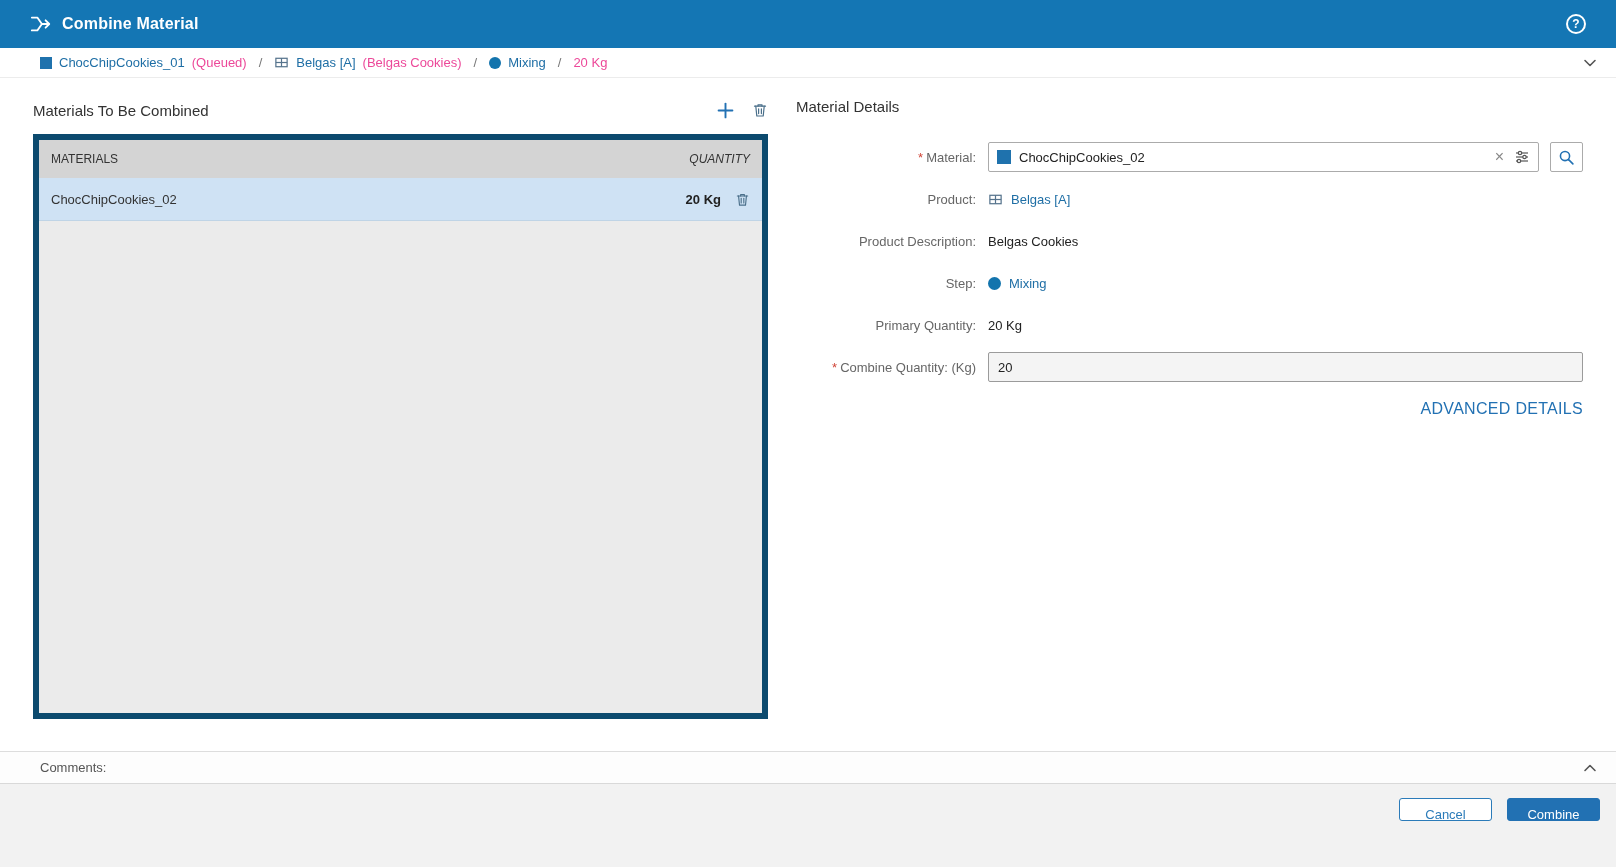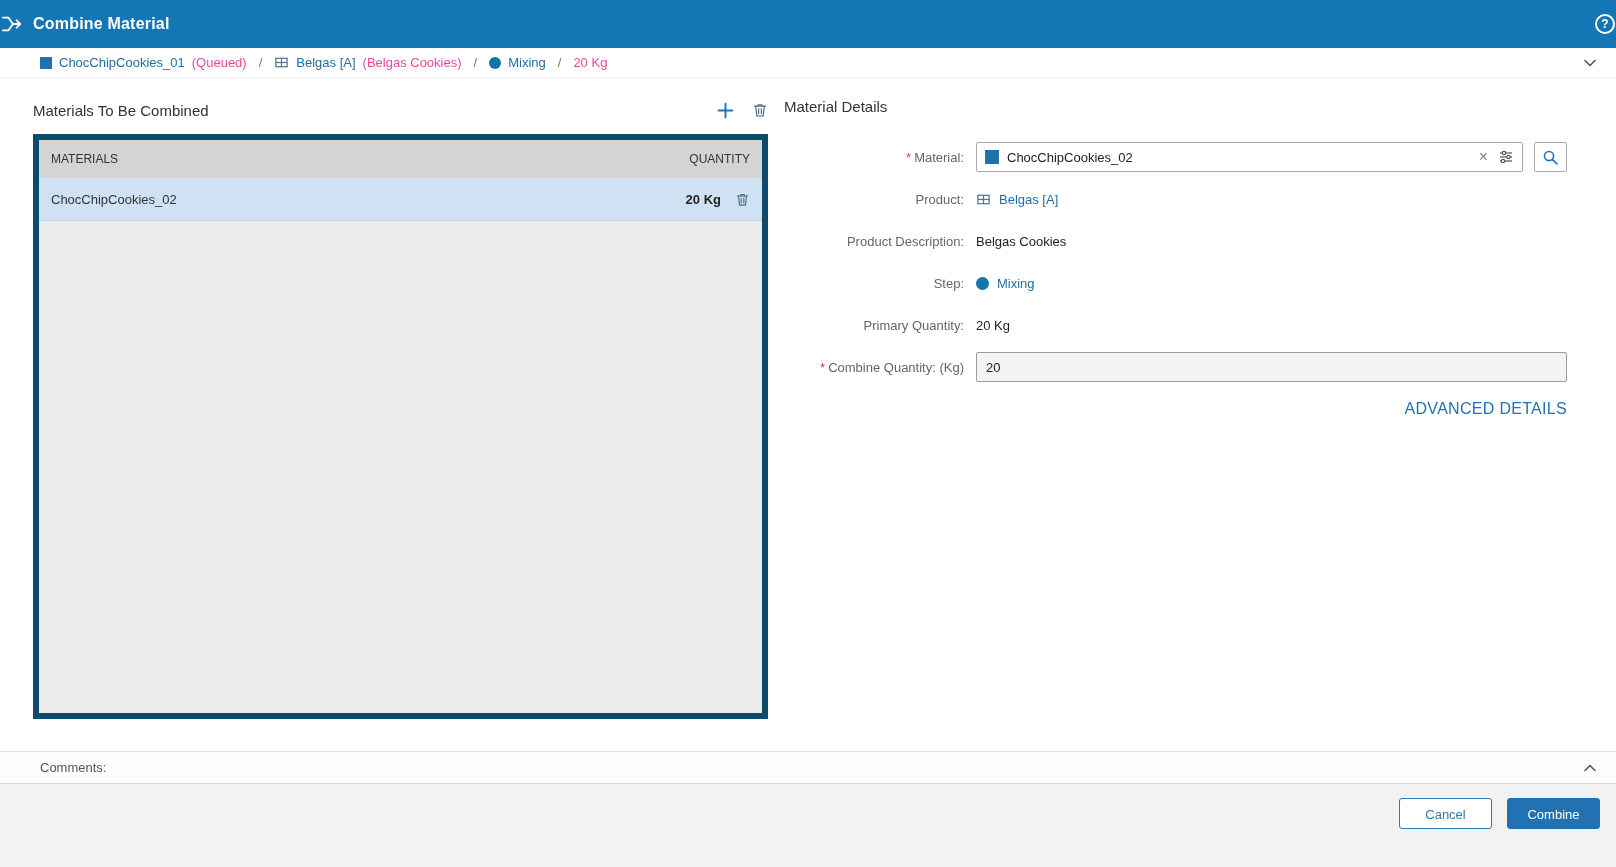--- a/index.html
+++ b/index.html
@@ -13,21 +13,21 @@
   }
   .app { display: flex; flex-direction: column; width: 1616px; height: 867px; }
 
   
   .topbar {
     flex: 0 0 48px;
     background: #1476b4;
     color: #fff;
     display: flex;
     align-items: center;
-    padding: 0 1px;
+    padding: 0 30px;
   }
   .topbar .app-icon { display: inline-flex; margin-right: 10px; }
   .topbar h1 { font-size: 16px; font-weight: 700; letter-spacing: .2px; }
   .help {
     margin-left: auto;
     width: 20px; height: 20px;
     border: 2px solid #fff;
     border-radius: 50%;
     display: flex; align-items: center; justify-content: center;
     font-size: 12px; font-weight: 700;
@@ -44,37 +44,37 @@
   }
   .crumb { display: flex; align-items: center; gap: 7px; }
   .crumbbar a { color: #1e6ea5; text-decoration: none; cursor: pointer; }
   .muted { color: #ec4899; }
   .sep { color: #777; margin: 0 5px; }
   .sq { width: 12px; height: 12px; background: #1f72ad; display: inline-block; }
   .dot { width: 12px; height: 12px; border-radius: 50%; background: #1374ad; display: inline-block; }
   .crumb-caret { margin-left: auto; cursor: pointer; display: inline-flex; }
 
   
-  .main { flex: 1 1 auto; display: flex; padding: 20px 32px 0 33px; gap: 16px; overflow: hidden; }
+  .main { flex: 1 1 auto; display: flex; padding: 20px 16px 0 33px; gap: 28px; overflow: hidden; }
 
   .left-panel { flex: 0 0 735px; width: 735px; display: flex; flex-direction: column; }
   .panel-head { display: flex; align-items: center; margin-bottom: 12px; height: 24px; }
   .panel-head h2 { font-size: 15px; font-weight: 400; color: #333; }
   .panel-actions { margin-left: auto; display: flex; gap: 18px; align-items: center; }
   .icon-btn { background: none; border: none; cursor: pointer; display: inline-flex; padding: 0; }
 
   .table { border: 6px solid #0c4a6e; background: #ebebeb; height: 585px; display: flex; flex-direction: column; }
   .thead {
     background: #d4d4d4;
     flex: 0 0 38px;
     display: flex; align-items: center;
     padding: 0 12px;
     font-size: 12px; color: #333;
   }
-  .th-qty { margin-left: auto; }
+  .th-qty { margin-left: auto; font-style: italic; }
   .trow {
     background: #cfe2f4;
     flex: 0 0 43px;
     display: flex; align-items: center;
     padding: 0 12px;
     border-bottom: 1px solid #bfd4e6;
     cursor: pointer;
   }
   .trow .qty { margin-left: auto; font-weight: 700; color: #222; }
   .trow .row-trash { margin-left: 14px; display: inline-flex; }
@@ -137,21 +137,21 @@
   
   .footer {
     flex: 0 0 84px;
     background: #f2f2f2;
     border-top: 1px solid #d9d9d9;
     display: flex; justify-content: flex-end; align-items: flex-start;
     gap: 15px;
     padding: 14px 16px 0;
   }
   .btn {
-    height: 31px; min-width: 93px;
+    height: 23px; min-width: 93px;
     border-radius: 3px;
     font: inherit; font-size: 13px;
     cursor: pointer;
     padding: 8px 18px;
   }
   .btn-cancel { background: #fff; border: 1px solid #2b7bb9; color: #2b7bb9; }
   .btn-primary { background: #2271b3; border: 1px solid #2271b3; color: #fff; }
 </style>
 </head>
 <body>

